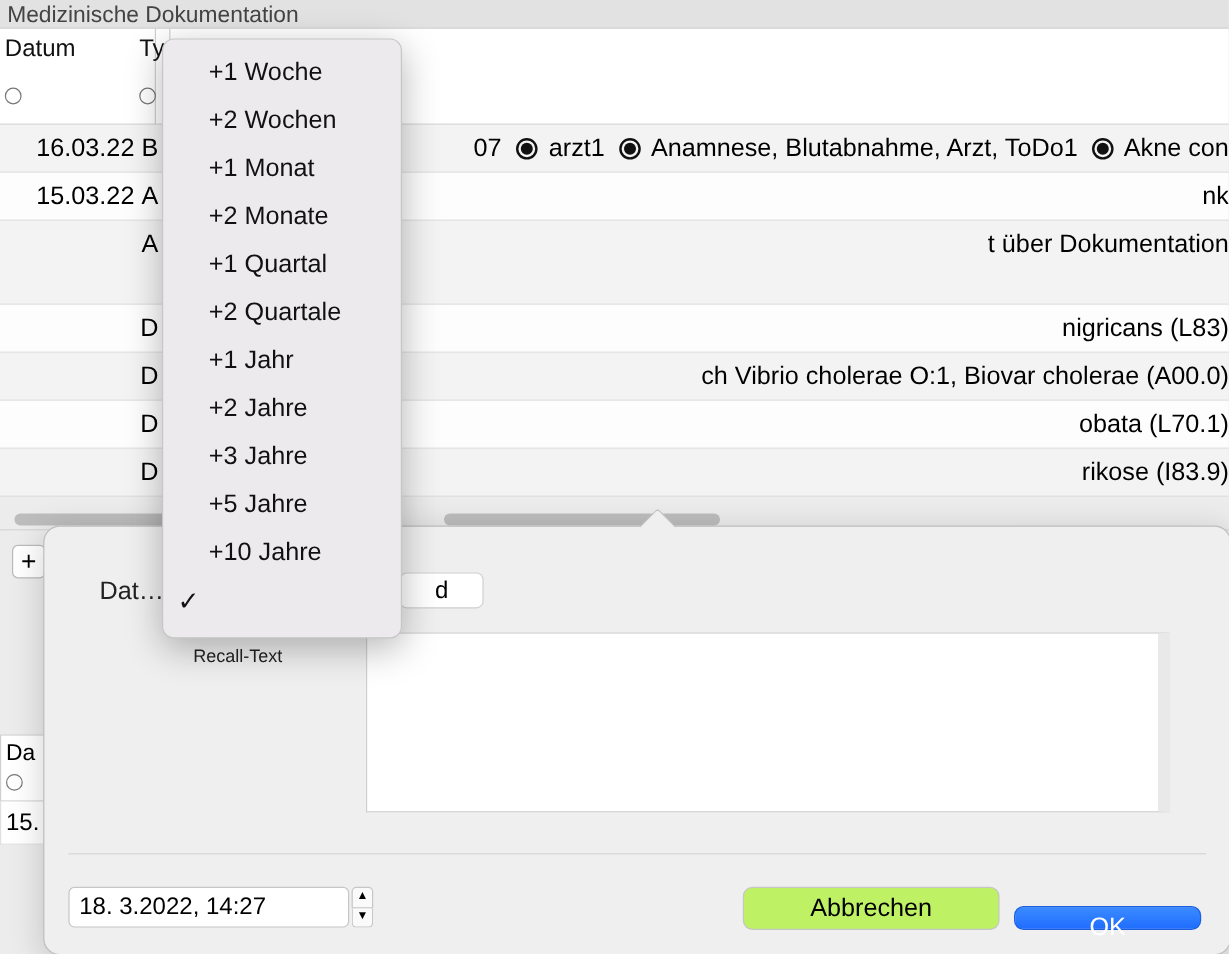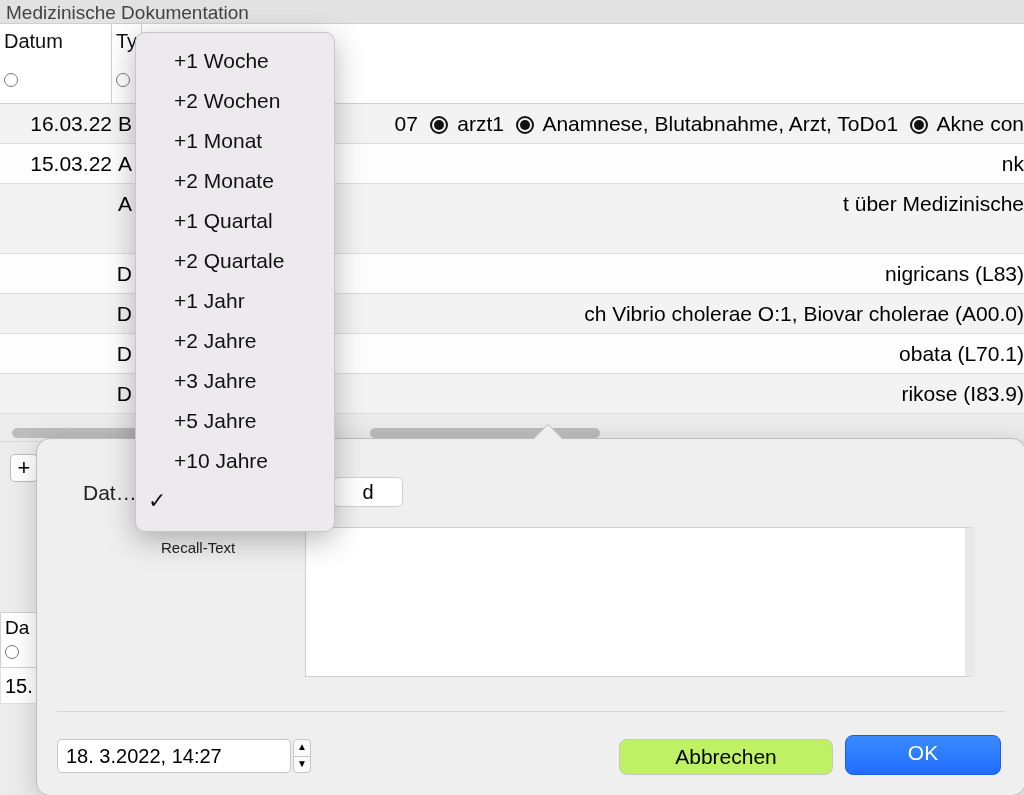--- a/index.html
+++ b/index.html
@@ -178,21 +178,21 @@
   .stepper .btn:first-child { border-radius: 4px 4px 0 0; }
   .stepper .btn:last-child  { border-radius: 0 0 4px 4px; border-top: none; }
   .btn-cancel {
     position: absolute; right: 192px; bottom: 20px;
     width: 214px; height: 36px;
     background: #bef264; border: 1px solid #c6c6c6; border-radius: 8px;
     text-align: center; line-height: 33px; font-size: 21px;
   }
   .btn-ok {
     position: absolute; right: 24px; bottom: 20px;
-    width: 156px; height: 40px;
+    width: 156px; height: 20px;
     background: linear-gradient(#3b8bff, #1f6dff);
     border: 1px solid #1b5fe0; border-radius: 8px;
     color: #fff; text-align: center; line-height: 33px; font-size: 21px;
     font-weight: 500;
   }
 
   
   .menu {
     position: absolute;
     left: 135px; top: 32px;
@@ -221,21 +221,21 @@
 
 </style>
 </head>
 <body>
 
 <div class="header-strip">
   <span>Medizinische Dokumentation</span>
 </div>
 
 <div class="col-headers">
-  <div class="col-header-cell" style="left:0; width:112px;">
+  <div class="col-header-cell" style="left:0; width:130px;">
     <span>Datum</span><br>
     <span class="radio"></span>
   </div>
   <div class="col-header-cell" style="left:112px; width:30px;">
     <span>Ty</span><br>
     <span class="radio"></span>
   </div>
 </div>
 
 <div class="table-area">
@@ -256,21 +256,21 @@
   <div class="row">
     <div class="cell-date">15.03.22</div>
     <div class="cell-type">A</div>
     <div class="cell-gap"></div>
     <div class="cell-rest">nk</div>
   </div>
   <div class="row alt med">
     <div class="cell-date"></div>
     <div class="cell-type">A</div>
     <div class="cell-gap"></div>
-    <div class="cell-rest">t über Medizinische</div>
+    <div class="cell-rest">t über Dokumentation</div>
   </div>
   <div class="row">
     <div class="cell-date"></div>
     <div class="cell-type">D</div>
     <div class="cell-gap"></div>
     <div class="cell-rest">nigricans (L83)</div>
   </div>
   <div class="row alt">
     <div class="cell-date"></div>
     <div class="cell-type">D</div>

